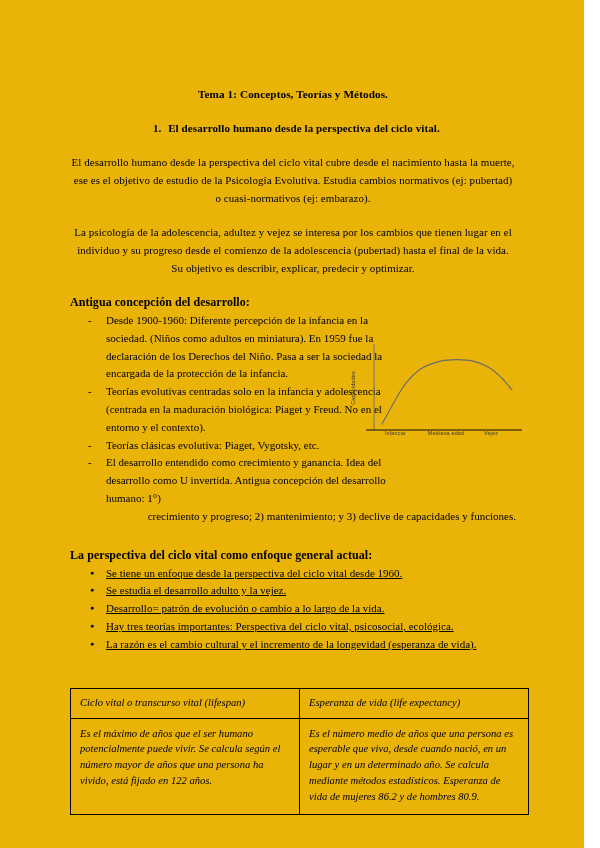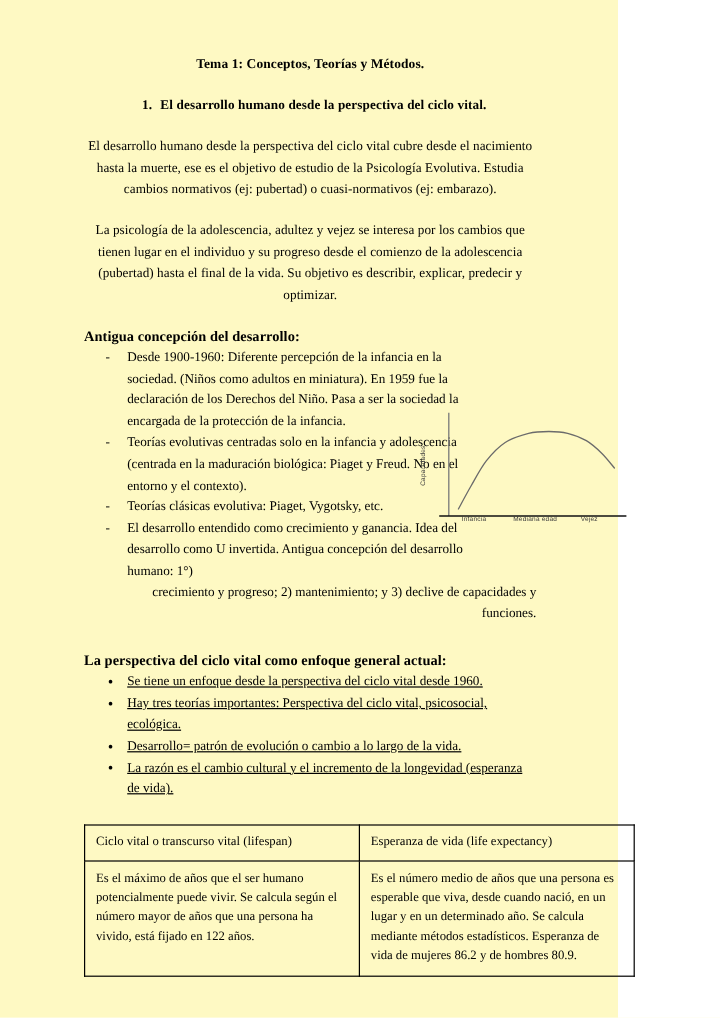--- a/index.html
+++ b/index.html
@@ -9,25 +9,25 @@
   }
   body {
     width: 600px;
     height: 848px;
     overflow: hidden;
     font-family: "Liberation Serif", "DejaVu Serif", serif;
     color: #000000;
   }
   .page {
     position: relative;
-    width: 515px;
+    width: 584px;
     height: 848px;
-    background: #fef9c3;
+    background: #eab308;
     box-sizing: border-box;
-    padding: 48px 68px 0 70px;
+    padding: 88px 68px 0 70px;
   }
   .doc-title {
     text-align: center;
     font-weight: bold;
     font-size: 11.2px;
     letter-spacing: 0.1px;
     margin: 0 0 22px 0;
   }
   .numbered-heading {
     font-weight: bold;
@@ -140,21 +140,22 @@
   }
   .xl0 { left: 20px;  width: 46px; }
   .xl1 { left: 72px;  width: 44px; }
   .xl2 { left: 120px; width: 38px; }
   
   .perspectiva-block {
     margin-top: 22px;
   }
   
   .tbl-wrap {
-    margin-top: 20px;
+    margin-top: 34px;
+    font-style: italic;
   }
   table.concept-table {
     border-collapse: collapse;
     width: 458px;
     table-layout: fixed;
   }
   table.concept-table td {
     border: 1px solid #000000;
     vertical-align: top;
     font-size: 10.6px;
@@ -190,22 +191,23 @@
     <li class="narrow">Teorías evolutivas centradas solo en la infancia y adolescencia (centrada en la maduración biológica: Piaget y Freud. No en el entorno y el contexto).</li>
     <li class="narrow">Teorías clásicas evolutiva: Piaget, Vygotsky, etc.</li>
     <li class="narrow">El desarrollo entendido como crecimiento y ganancia. Idea del desarrollo como U invertida. Antigua concepción del desarrollo humano: 1°)</li>
   </ul>
   <div class="overflow-line">crecimiento y progreso; 2) mantenimiento; y 3) declive de capacidades y funciones.</div>
 
   <div class="perspectiva-block">
     <div class="section-heading">La perspectiva del ciclo vital como enfoque general actual:</div>
     <ul class="bullet-list">
       <li>Se tiene un enfoque desde la perspectiva del ciclo vital desde 1960.</li>
+      <li>Se estudia el desarrollo adulto y la vejez.</li>
+      <li>Desarrollo= patrón de evolución o cambio a lo largo de la vida.</li>
       <li>Hay tres teorías importantes: Perspectiva del ciclo vital, psicosocial, ecológica.</li>
-      <li>Desarrollo= patrón de evolución o cambio a lo largo de la vida.</li>
       <li>La razón es el cambio cultural y el incremento de la longevidad (esperanza de vida).</li>
     </ul>
   </div>
 
   <div class="tbl-wrap">
     <table class="concept-table">
       <colgroup>
           <col class="c1">
           <col class="c2">
         </colgroup>

